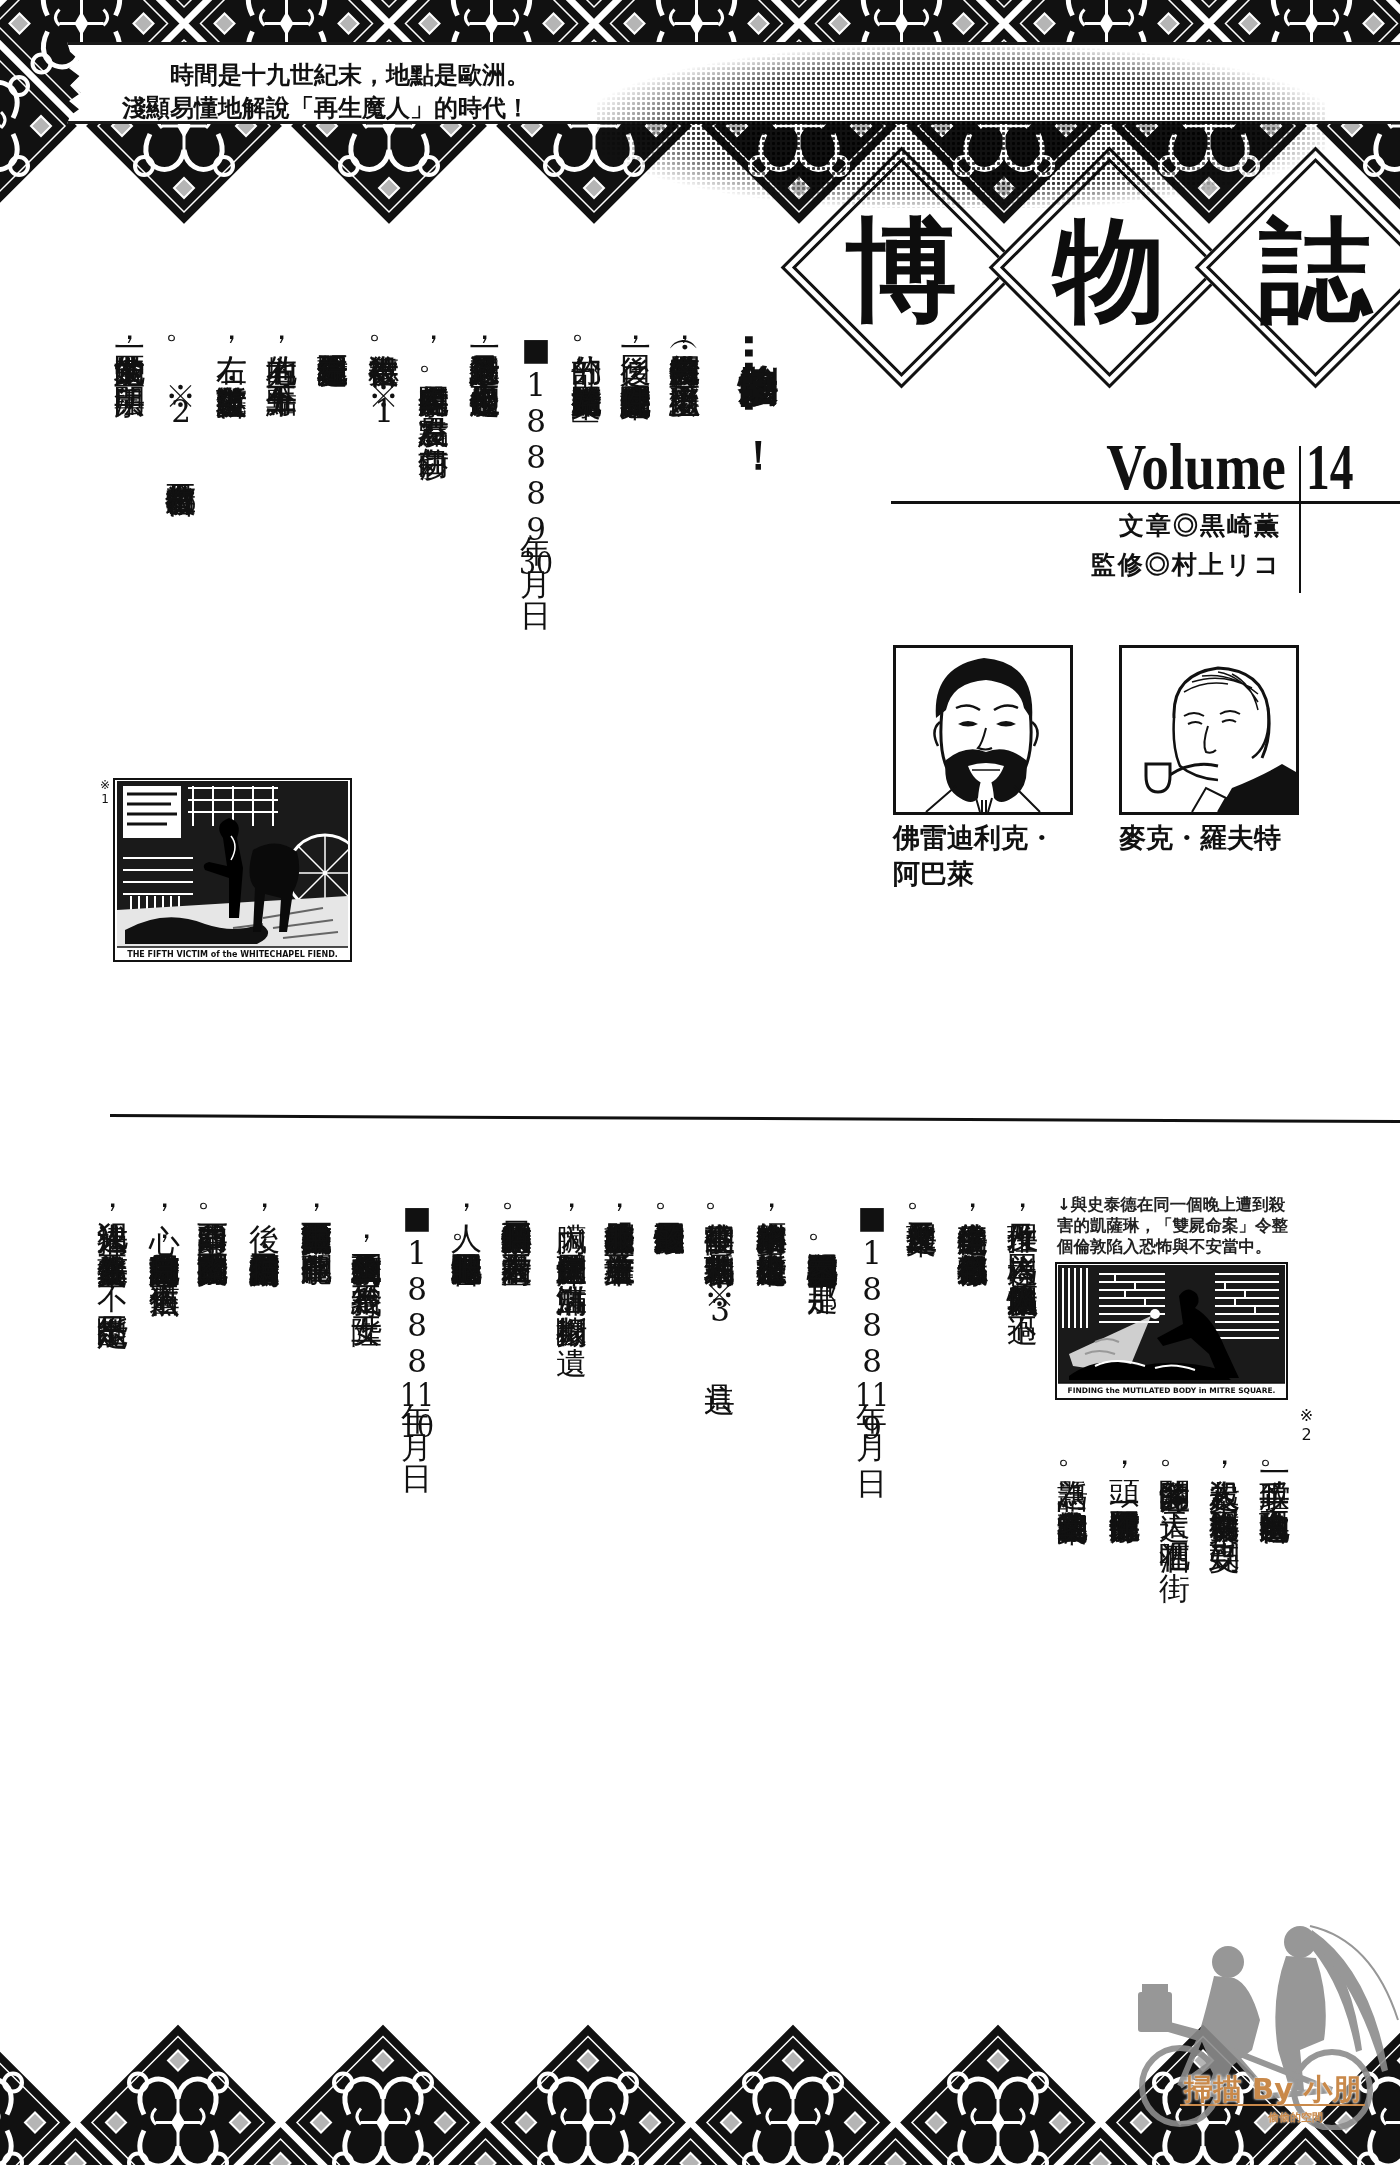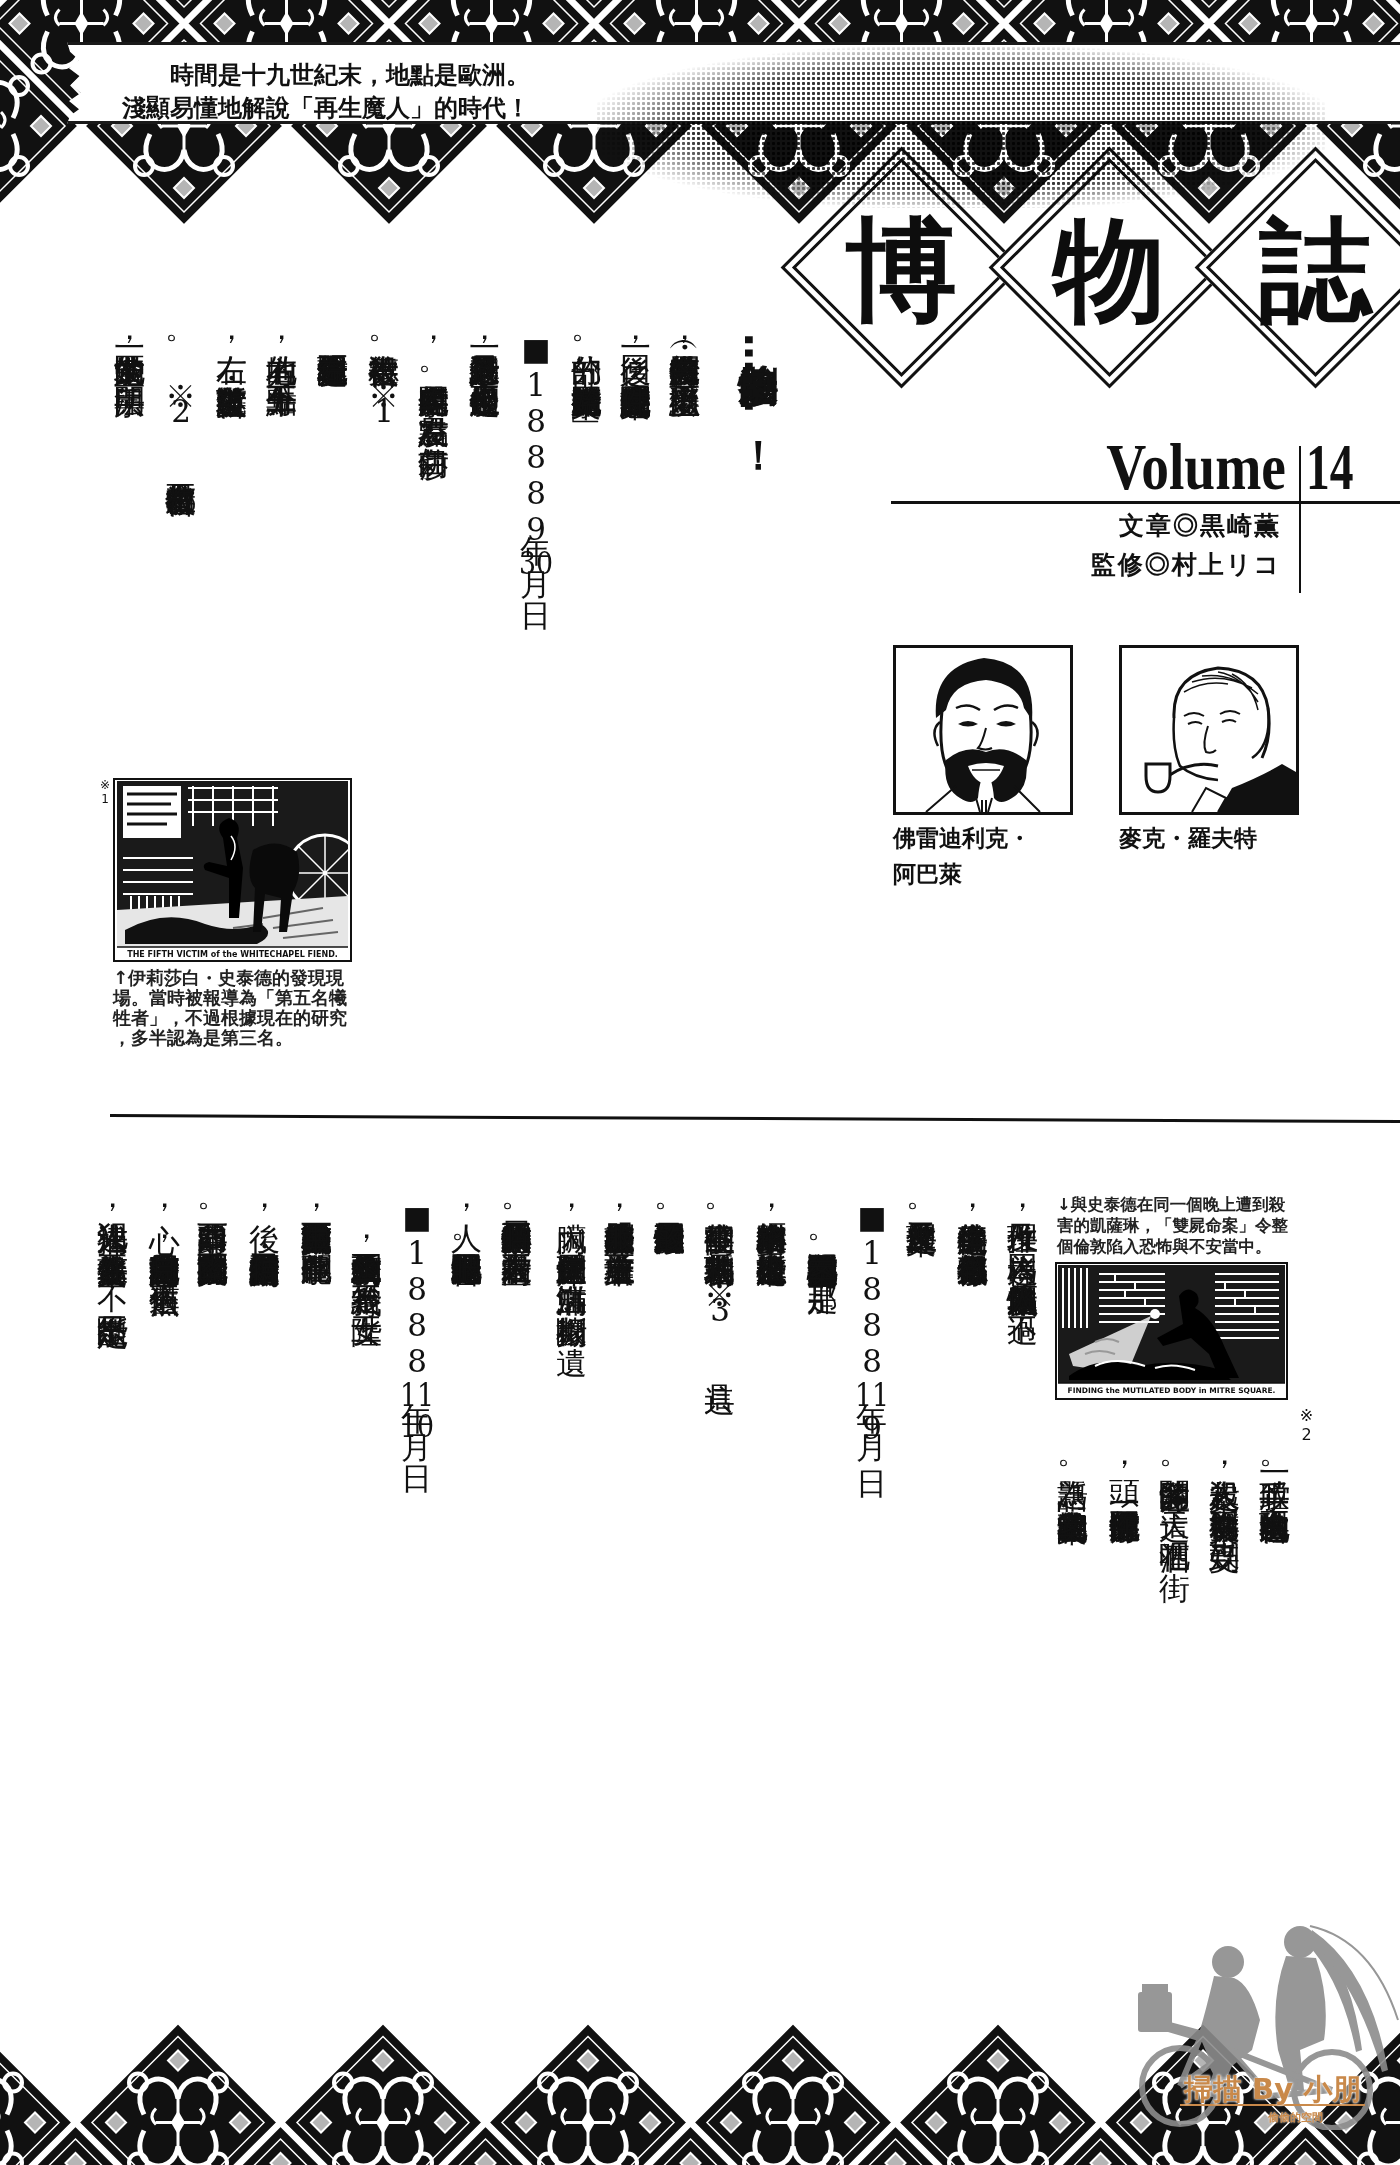--- a/index.html
+++ b/index.html
@@ -29,21 +29,21 @@
   
   .volume-label{right:114px;top:434px;font-family:"Liberation Serif",serif;font-weight:bold;font-size:66px;line-height:66px;transform:scaleX(.84);transform-origin:right center;white-space:nowrap;}
   .volume-number{left:1306px;top:434px;font-family:"Liberation Serif",serif;font-weight:bold;font-size:66px;line-height:66px;transform:scaleX(.72);transform-origin:left center;}
   .hrule{left:891px;top:501px;width:509px;height:3px;background:#111;}
   .vrule{left:1299px;top:446px;width:2px;height:147px;background:#111;}
   .credit{right:119px;font-family:Liberation Serif, serif;font-weight:bold;font-size:25px;line-height:28px;letter-spacing:2px;white-space:nowrap;}
 
   
   .portrait{width:180px;height:170px;border:3px solid #111;box-sizing:border-box;background:#fff;}
   .portrait svg{display:block;width:174px;height:164px;}
-  .char-name{font-family:"DejaVu Sans",sans-serif;font-weight:bold;font-size:23px;line-height:36px;white-space:nowrap;}
+  .char-name{font-family:"DejaVu Sans",sans-serif;font-weight:bold;font-size:27px;line-height:36px;white-space:nowrap;}
 
   
   .vcol{position:absolute;writing-mode:vertical-rl;text-orientation:mixed;font-family:"DejaVu Serif",serif;font-size:31px;line-height:50px;width:50px;height:800px;white-space:nowrap;color:var(--ink);}
   .vcol.indent{padding-top:31px;}
   .vcol .tcy{text-combine-upright:all;}
   .vcol .up{text-orientation:upright;}
   .vcol.heading{font-family:"DejaVu Sans",sans-serif;font-weight:bold;font-size:40px;}
 
   .marker{writing-mode:vertical-rl;text-orientation:upright;font-family:"DejaVu Sans",sans-serif;white-space:nowrap;}
 
@@ -213,26 +213,20 @@
     <path d="M150,140 l60,-10 M160,150 l60,-8 M170,160 l55,-6 M120,150 l30,-4" stroke="#666" stroke-width="2"></path>
     <path d="M12,152 q40,-22 80,-6 q30,10 56,0 q16,10 -4,20 H12 Z" fill="#111"></path>
     <path d="M140,72 q24,-14 44,2 q6,22 -4,40 l-6,40 h-8 l2,-34 l-16,-4 l-4,38 h-8 l2,-44 q-10,-10 -2,-38 Z" fill="#0a0a0a"></path>
     <path d="M110,60 q-10,-14 6,-20 q14,4 8,20 l6,30 l-4,50 h-10 l0,-40 l-24,-8 q-4,-6 4,-8 l18,4 Z" fill="#000"></path>
     <path d="M118,58 q8,10 0,24" stroke="#fff" stroke-width="1.5" fill="none"></path>
     <rect x="4" y="169" width="231" height="13" fill="#fff"></rect>
     <line x1="4" y1="169" x2="235" y2="169" stroke="#111" stroke-width="1.5"></line>
     <text x="119.5" y="179" font-size="8" text-anchor="middle" font-family="DejaVu Sans, sans-serif" font-weight="bold" fill="#111">THE FIFTH VICTIM of the WHITECHAPEL FIEND.</text>
     <rect x="1" y="1" width="237" height="182" fill="none" stroke="#111" stroke-width="2"></rect>
   </svg>
-  <div class="abs caption cap1">
-    <div>↑伊莉莎白・史泰德的發現現</div>
-    <div>場。當時被報導為「第五名犧</div>
-    <div>牲者」，不過根據現在的研究</div>
-    <div>，多半認為是第三名。</div>
-  </div>
 
   <div class="abs divider"></div>
 
   <div class="abs caption cap2">
     <div>↓與史泰德在同一個晚上遭到殺</div>
     <div>害的凱薩琳，「雙屍命案」令整</div>
     <div>個倫敦陷入恐怖與不安當中。</div>
   </div>
   <svg class="abs" style="left:1055px;top:1262px" width="233" height="138" viewBox="0 0 233 138">
     <rect width="233" height="138" fill="#fff"></rect>

